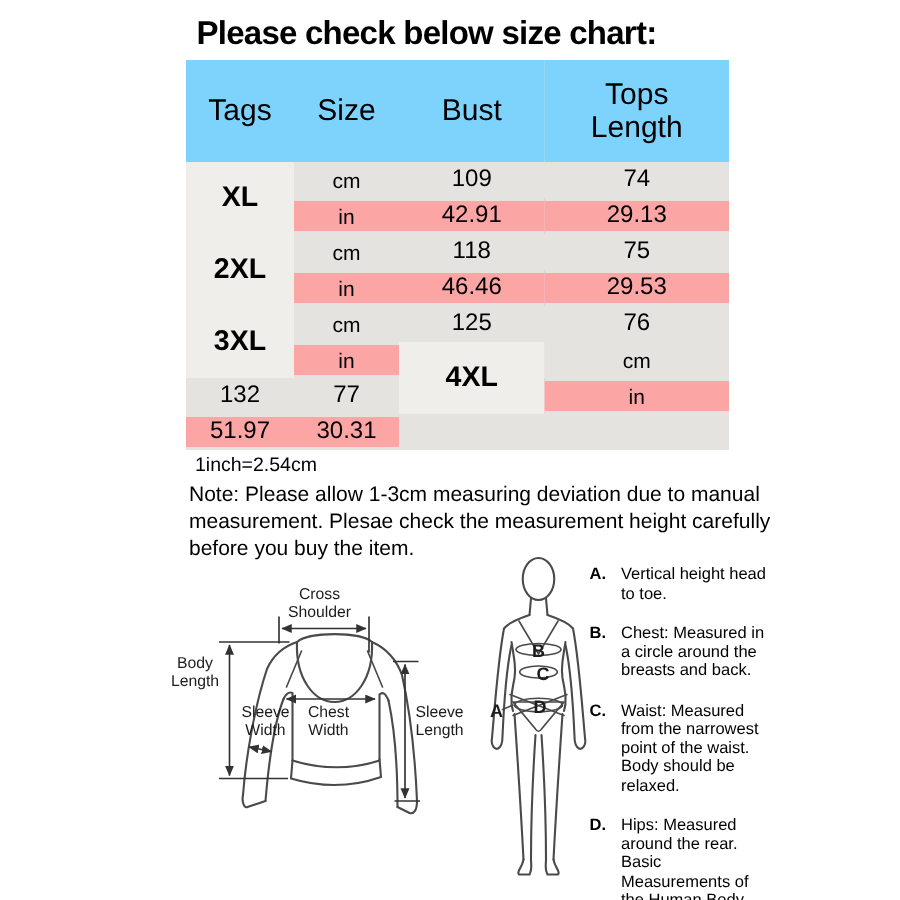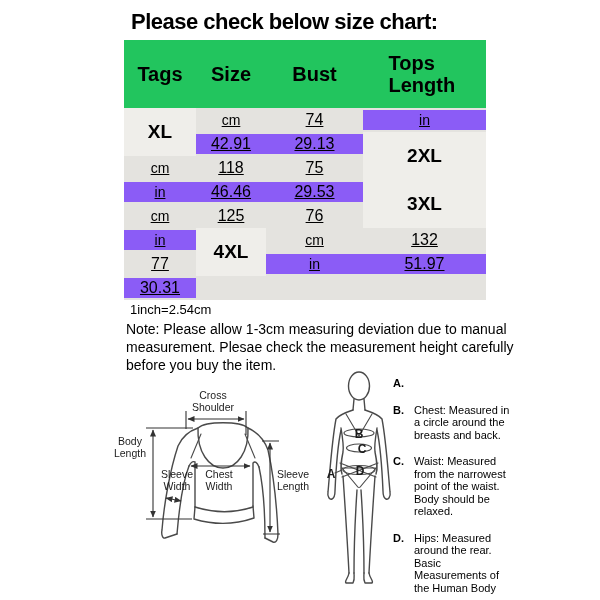--- a/index.html
+++ b/index.html
@@ -12,28 +12,28 @@
 
   
   .size-table {
     position:absolute; left:106px; top:40px; width:362px;
     display:grid;
     grid-template-columns:72px 70px 97px 123px;
     grid-template-rows:68px repeat(8,24px);
     background:#e4e3df;
   }
   .th { display:flex; align-items:center; justify-content:center;
-        font-size:20px; font-weight:700; background:#22c55e; }
-  .tops-span { display:block; width:72px; text-align:left; line-height:22px; }
+        font-size:20px; font-weight:400; background:#7dd3fc; }
+  .tops-span { display:block; width:72px; text-align:center; line-height:22px; }
   .tag { grid-row:span 2; display:flex; align-items:center; justify-content:center;
          font-size:19px; font-weight:700; background:#efeeea; }
-  .cell { display:flex; align-items:center; justify-content:center; font-size:16px;text-decoration:underline; }
+  .cell { display:flex; align-items:center; justify-content:center; font-size:16px; }
   .cell.unit { font-size:14px; }
   .cell.light { background:#e4e3df; }
-  .cell.dark  { background:#8b5cf6; border-top:2px solid #e4e3df; border-bottom:2px solid #e4e3df; }
+  .cell.dark  { background:#fca5a5; border-top:2px solid #e4e3df; border-bottom:2px solid #e4e3df; }
 
   .conversion { position:absolute; left:112px; top:302px; font-size:13px; }
   .note { position:absolute; left:108px; top:320px; width:400px; font-size:14px; line-height:18px; }
 
   
   svg { position:absolute; overflow:visible; }
   .shirt-svg { left:95px;  top:382px; }
   .body-svg  { left:303px; top:370px; }
   svg text { font-family:"Liberation Sans","DejaVu Sans",sans-serif; font-size:10.5px; fill:#1c1c1c; }
   svg text.fig-letter { font-size:12px; font-weight:700; }
@@ -58,20 +58,21 @@
   <div class="size-table">
     <div class="th">Tags</div>
     <div class="th">Size</div>
     <div class="th">Bust</div>
     <div class="th">
         <span class="tops-span">Tops Length</span>
       </div>
 
     <div class="tag">XL</div>
     <div class="cell light unit">cm</div>
+    <div class="cell light">109</div>
     <div class="cell light">74</div>
     <div class="cell dark unit">in</div>
     <div class="cell dark">42.91</div>
     <div class="cell dark">29.13</div>
 
     <div class="tag">2XL</div>
     <div class="cell light unit">cm</div>
     <div class="cell light">118</div>
     <div class="cell light">75</div>
     <div class="cell dark unit">in</div>
@@ -175,20 +176,21 @@
       <text class="fig-letter" x="38" y="68">B</text>
       <text class="fig-letter" x="41" y="83">C</text>
       <text class="fig-letter" x="39" y="105">D</text>
       <text class="fig-letter" x="10" y="108">A</text>
     </g>
   </svg>
 
   <div class="legend">
     <div class="legend-item">
       <span class="legend-letter">A.</span>
+      <span class="legend-text">Vertical height head to toe.</span>
     </div>
     <div class="legend-item">
       <span class="legend-letter">B.</span>
       <span class="legend-text">Chest: Measured in a circle around the breasts and back.</span>
     </div>
     <div class="legend-item">
       <span class="legend-letter">C.</span>
       <span class="legend-text">Waist: Measured from the narrowest point of the waist. Body should be relaxed.</span>
     </div>
     <div class="legend-item">

